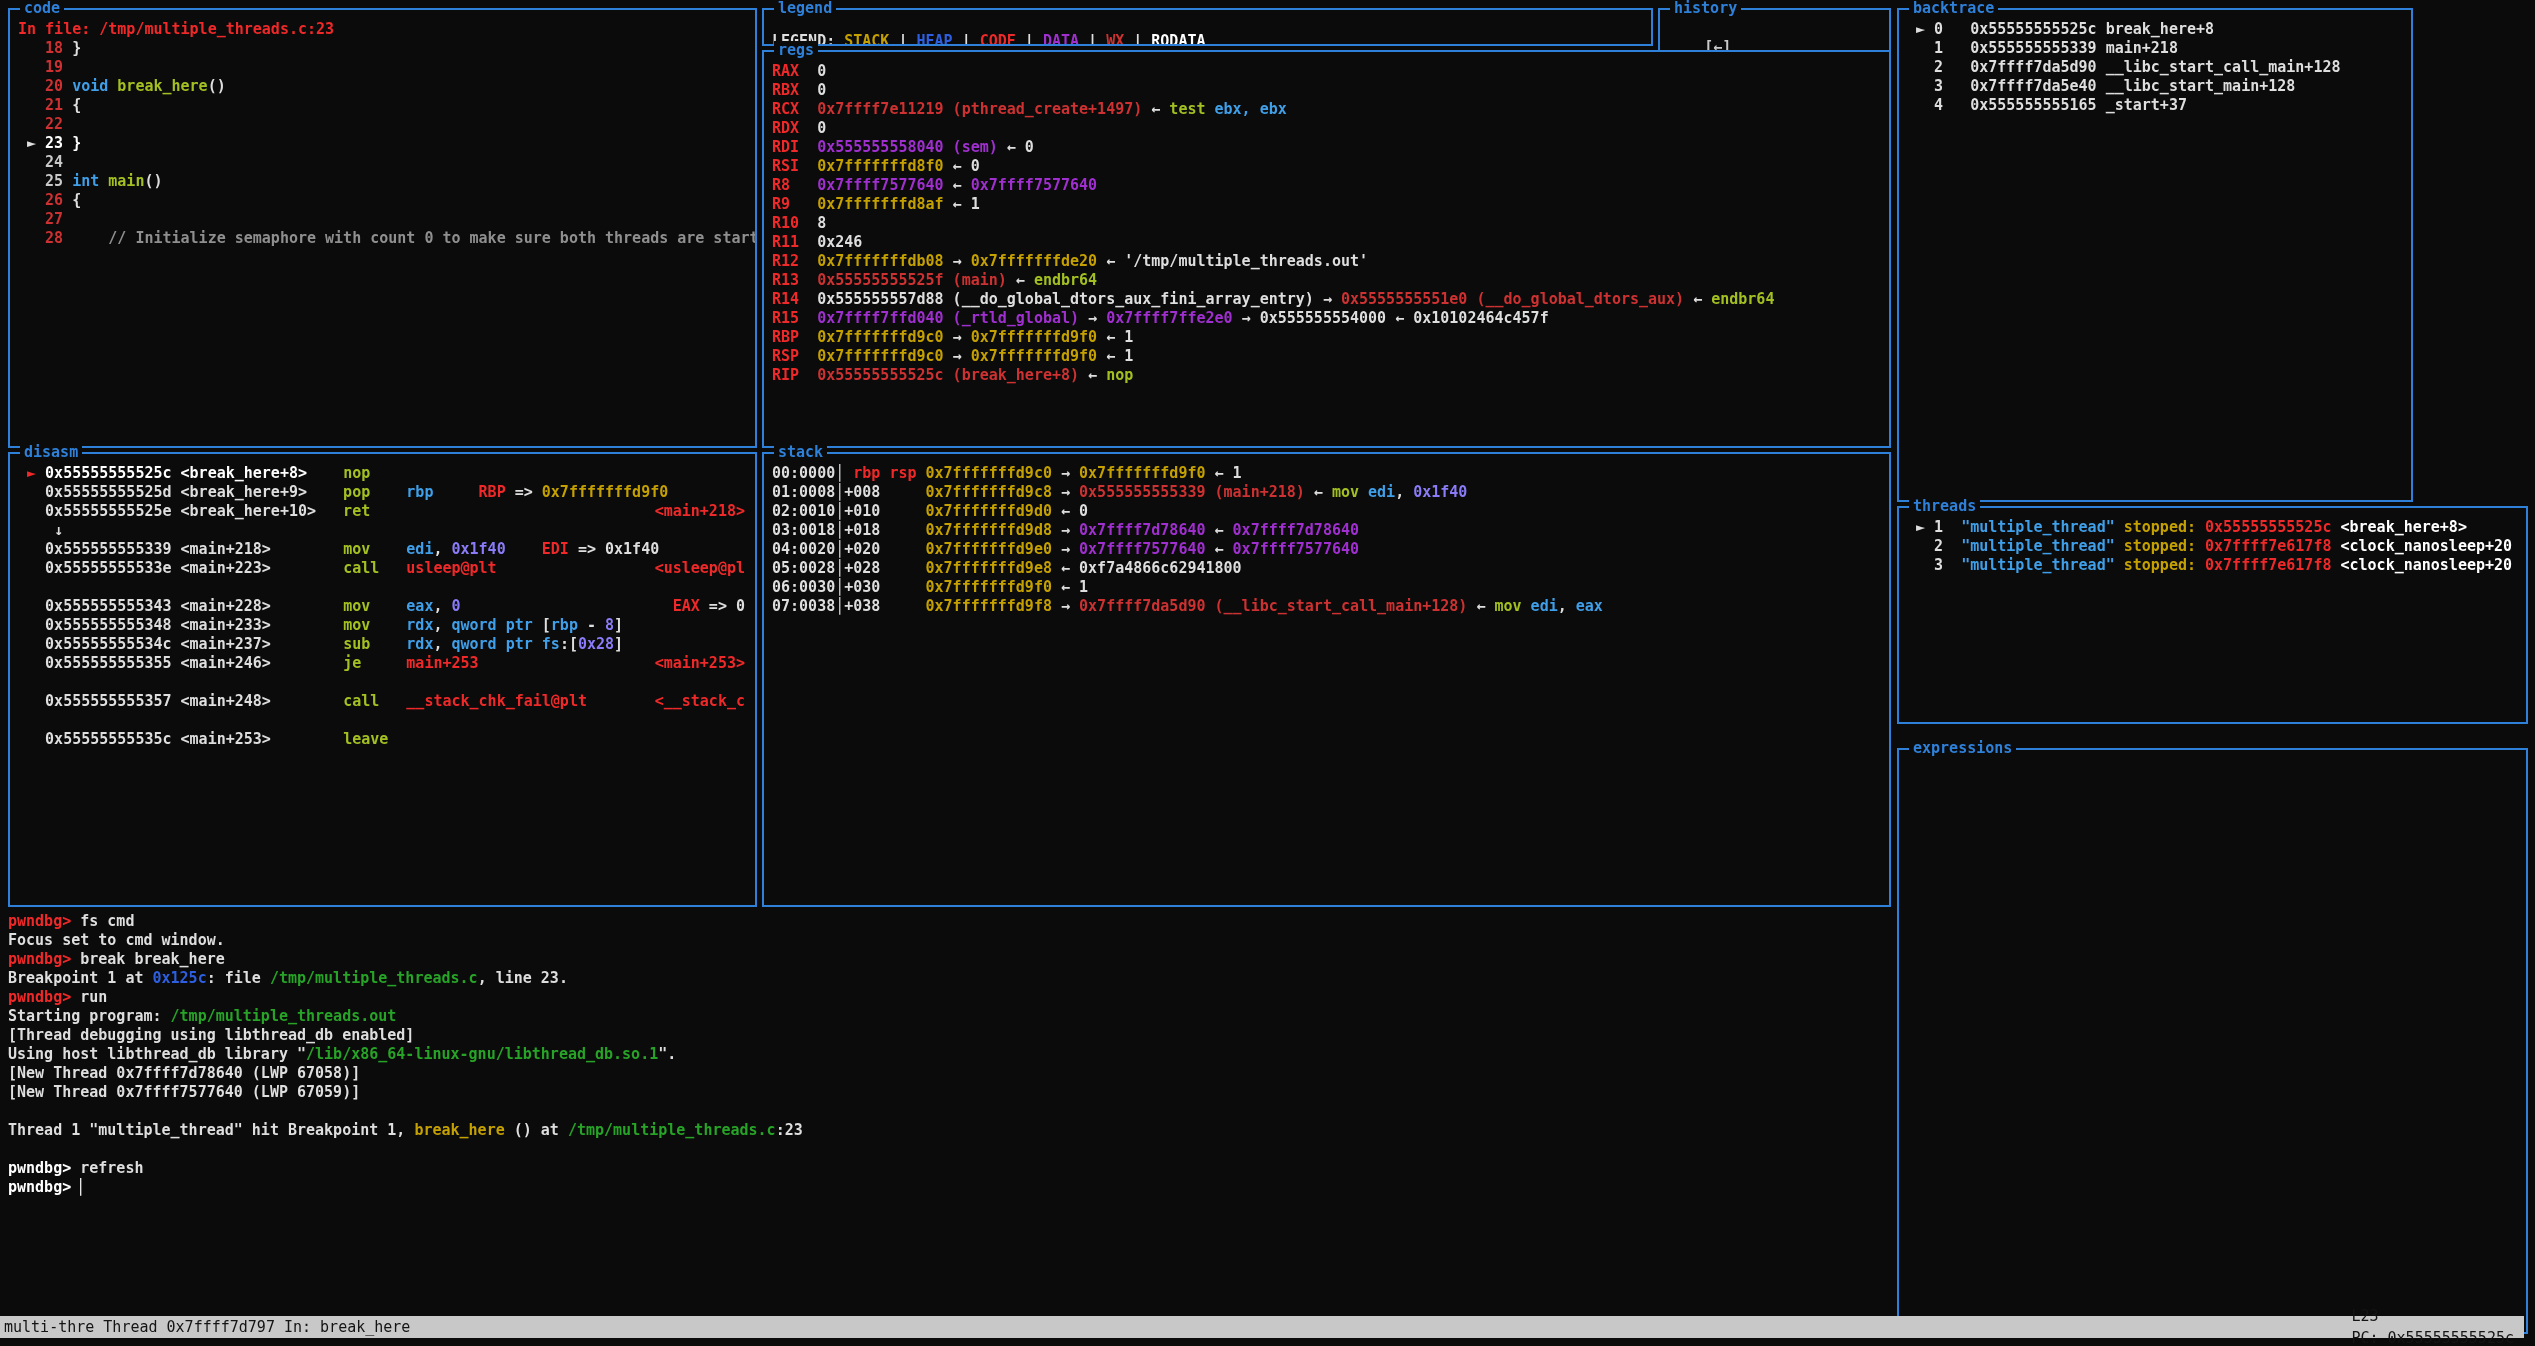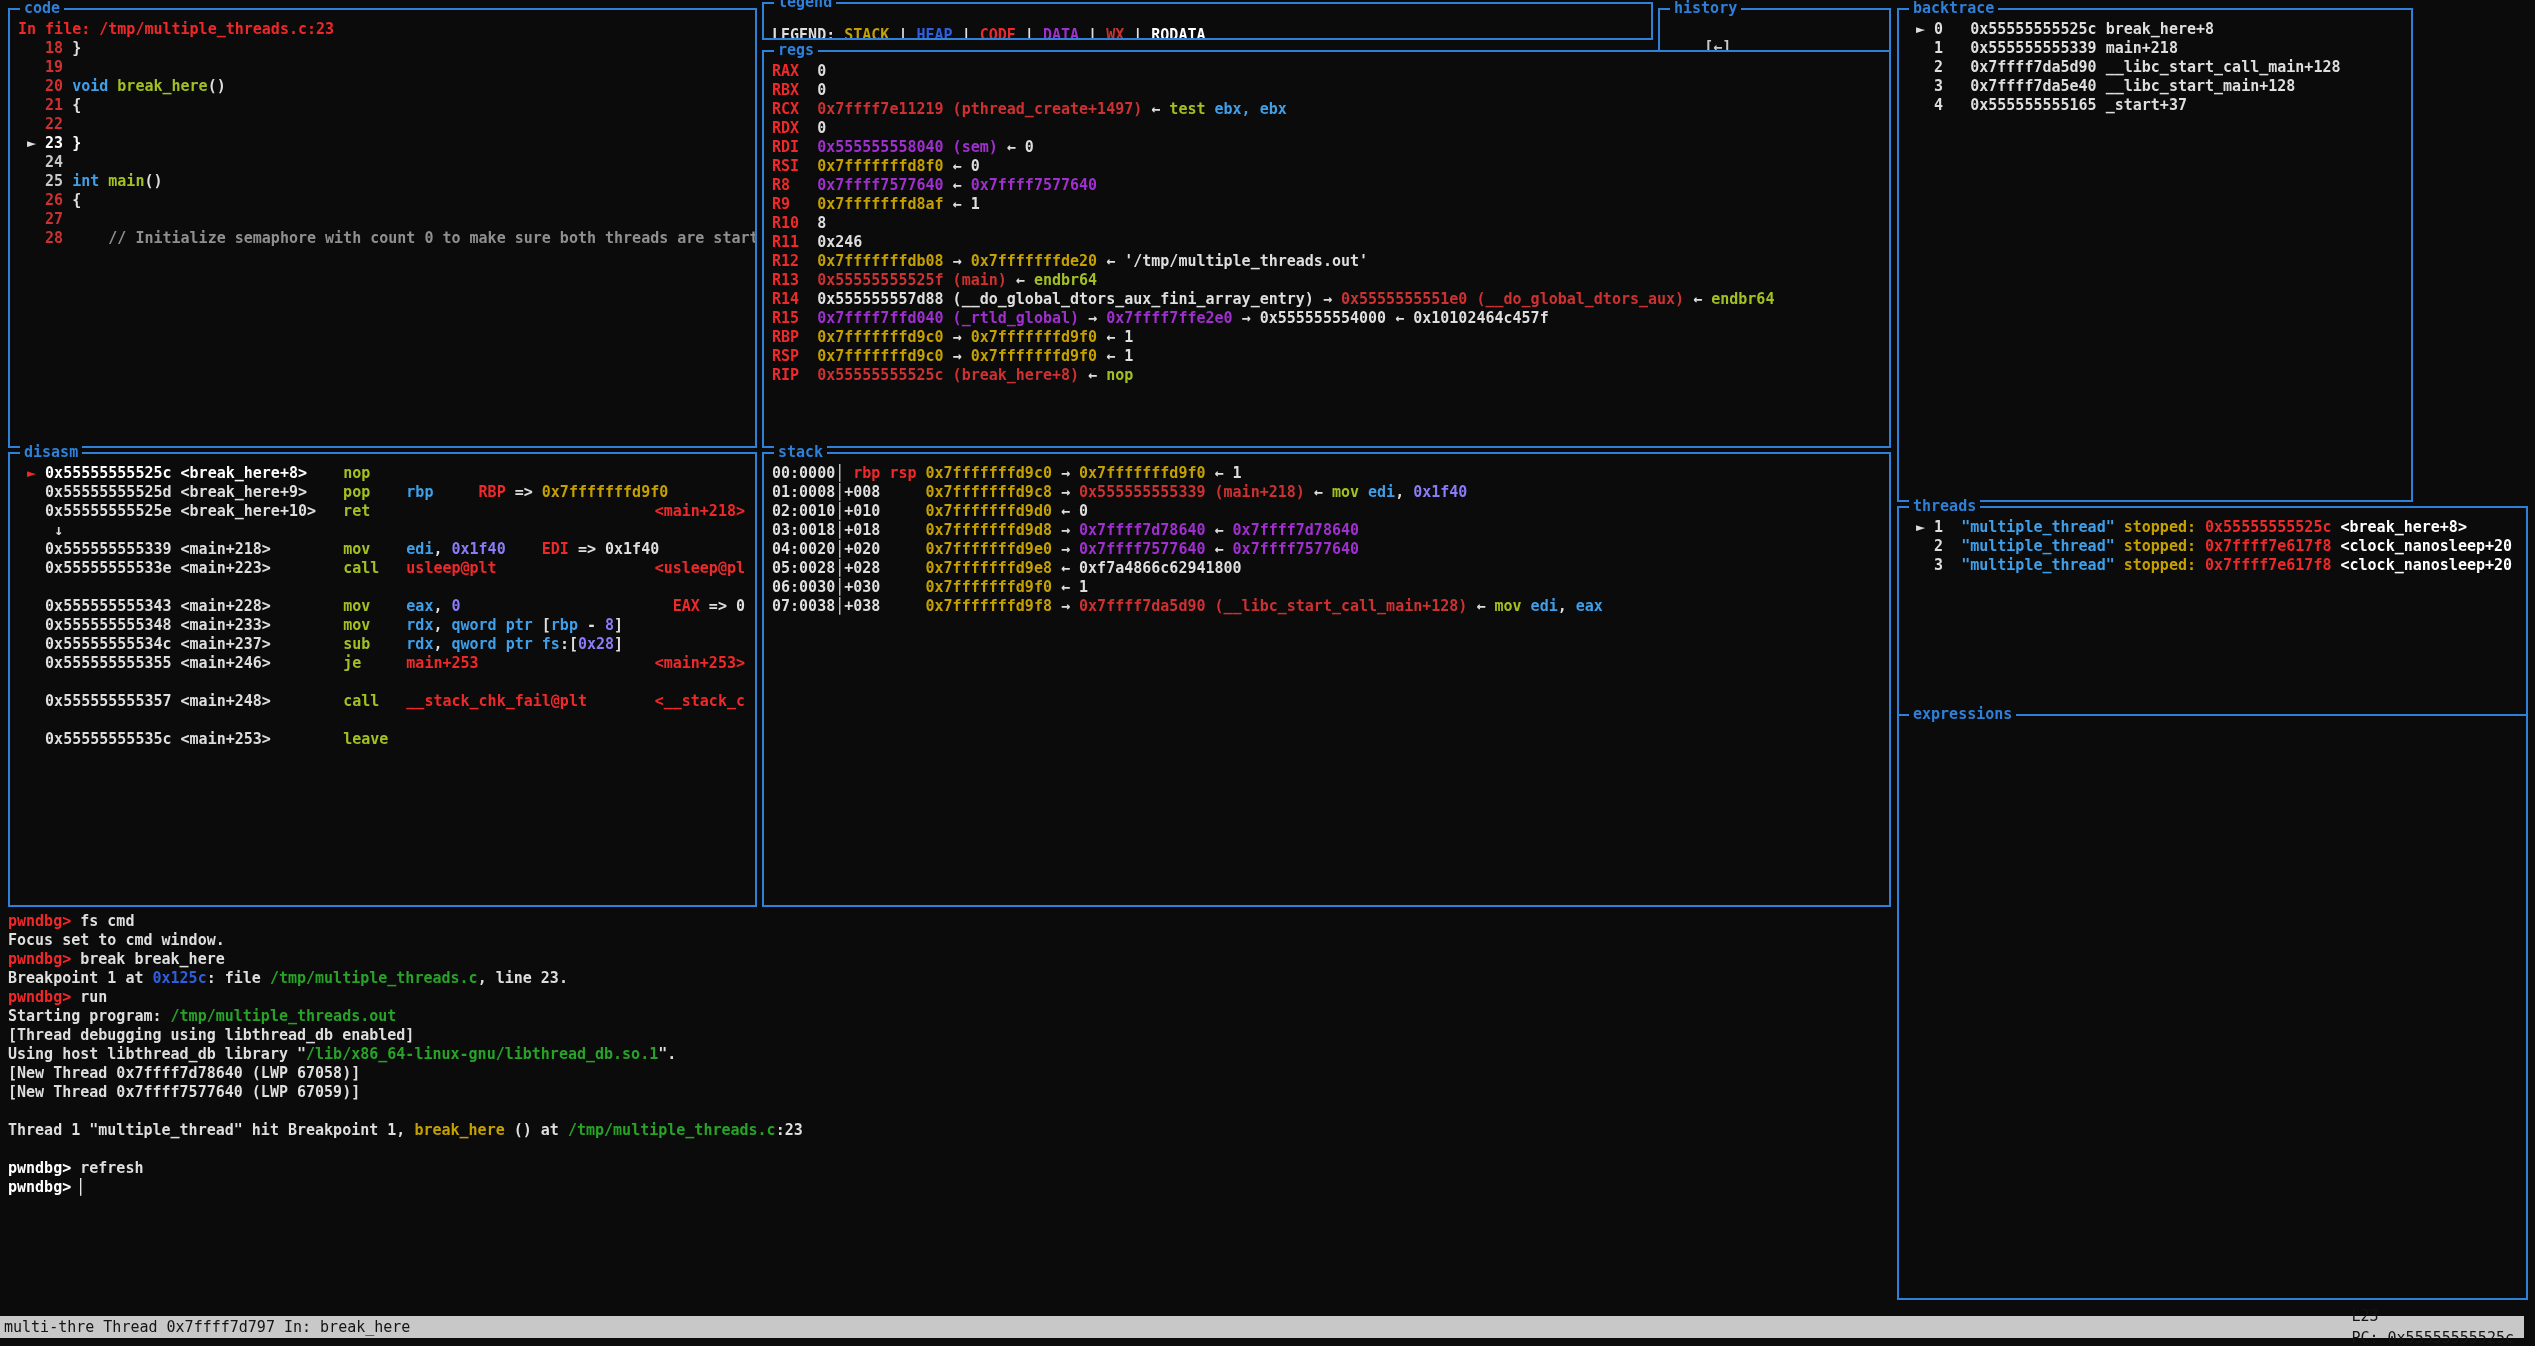--- a/index.html
+++ b/index.html
@@ -88,21 +88,21 @@
       <div class="tline"><span class="c-red">   22</span></div>
       <div class="tline"><span class="c-w"> ► </span><span class="c-w bd">23 }</span></div>
       <div class="tline"><span class="c-ln">   24</span></div>
       <div class="tline"><span class="c-ln">   25 </span><span class="c-b">int</span><span class="c-w"> </span><span class="c-g">main</span><span class="c-w">()</span></div>
       <div class="tline"><span class="c-red">   26 </span><span class="c-w">{</span></div>
       <div class="tline"><span class="c-red">   27</span></div>
       <div class="tline"><span class="c-red">   28 </span><span class="c-w">    </span><span class="c-gray">// Initialize semaphore with count 0 to make sure both threads are start</span></div>
     </div>
 </div>
 
-<div class="panel" style="left:762px; top:2px; width:891px; height:38px;">
+<div class="panel" style="left:762px; top:8px; width:891px; height:38px;">
   <span class="ptitle">legend</span>
   <div class="plines" style="padding-top:22px;">
       <div class="tline"><span class="c-w">LEGEND: </span><span class="c-y">STACK</span><span class="c-w"> | </span><span class="c-B">HEAP</span><span class="c-w"> | </span><span class="c-rc">CODE</span><span class="c-w"> | </span><span class="c-p">DATA</span><span class="c-w"> | </span><span class="c-red">WX</span><span class="c-w"> | </span><span class="c-w bd">RODATA</span></div>
     </div>
 </div>
 
 <div class="panel" style="left:1658px; top:8px; width:233px; height:48px;padding-left:24px;">
   <span class="ptitle">history</span>
   <div class="hist-row">
     <button class="hbtn">[←]</button>
@@ -181,21 +181,21 @@
 
 <div class="panel" style="left:1897px; top:506px; width:631px; height:218px;">
   <span class="ptitle">threads</span>
   <div class="plines">
       <div class="tline"><span class="c-w"> ► 1  </span><span class="c-b">"multiple_thread"</span><span class="c-w"> </span><span class="c-y">stopped:</span><span class="c-w"> </span><span class="c-rc">0x55555555525c</span><span class="c-w"> </span><span class="c-w bd">&lt;break_here+8&gt;</span></div>
       <div class="tline"><span class="c-w">   2  </span><span class="c-b">"multiple_thread"</span><span class="c-w"> </span><span class="c-y">stopped:</span><span class="c-w"> </span><span class="c-rc">0x7ffff7e617f8</span><span class="c-w"> </span><span class="c-w bd">&lt;clock_nanosleep+20</span></div>
       <div class="tline"><span class="c-w">   3  </span><span class="c-b">"multiple_thread"</span><span class="c-w"> </span><span class="c-y">stopped:</span><span class="c-w"> </span><span class="c-rc">0x7ffff7e617f8</span><span class="c-w"> </span><span class="c-w bd">&lt;clock_nanosleep+20</span></div>
     </div>
 </div>
 
-<div class="panel" style="left:1897px; top:714px; width:631px; height:586px;">
+<div class="panel" style="left:1897px; top:748px; width:631px; height:586px;">
   <span class="ptitle">expressions</span>
 </div>
 
 <div style="position:absolute; left:8px; top:912px; width:1700px; height:300px; overflow:hidden;">
     <div class="tline"><span class="c-rc">pwndbg&gt; </span><span class="c-w">fs cmd</span></div>
     <div class="tline"><span class="c-w">Focus set to cmd window.</span></div>
     <div class="tline"><span class="c-rc">pwndbg&gt; </span><span class="c-w">break break_here</span></div>
     <div class="tline"><span class="c-w">Breakpoint 1 at </span><span class="c-B">0x125c</span><span class="c-w">: file </span><span class="c-G">/tmp/multiple_threads.c</span><span class="c-w">, line 23.</span></div>
     <div class="tline"><span class="c-rc">pwndbg&gt; </span><span class="c-w">run</span></div>
     <div class="tline"><span class="c-w">Starting program: </span><span class="c-G">/tmp/multiple_threads.out</span></div>

